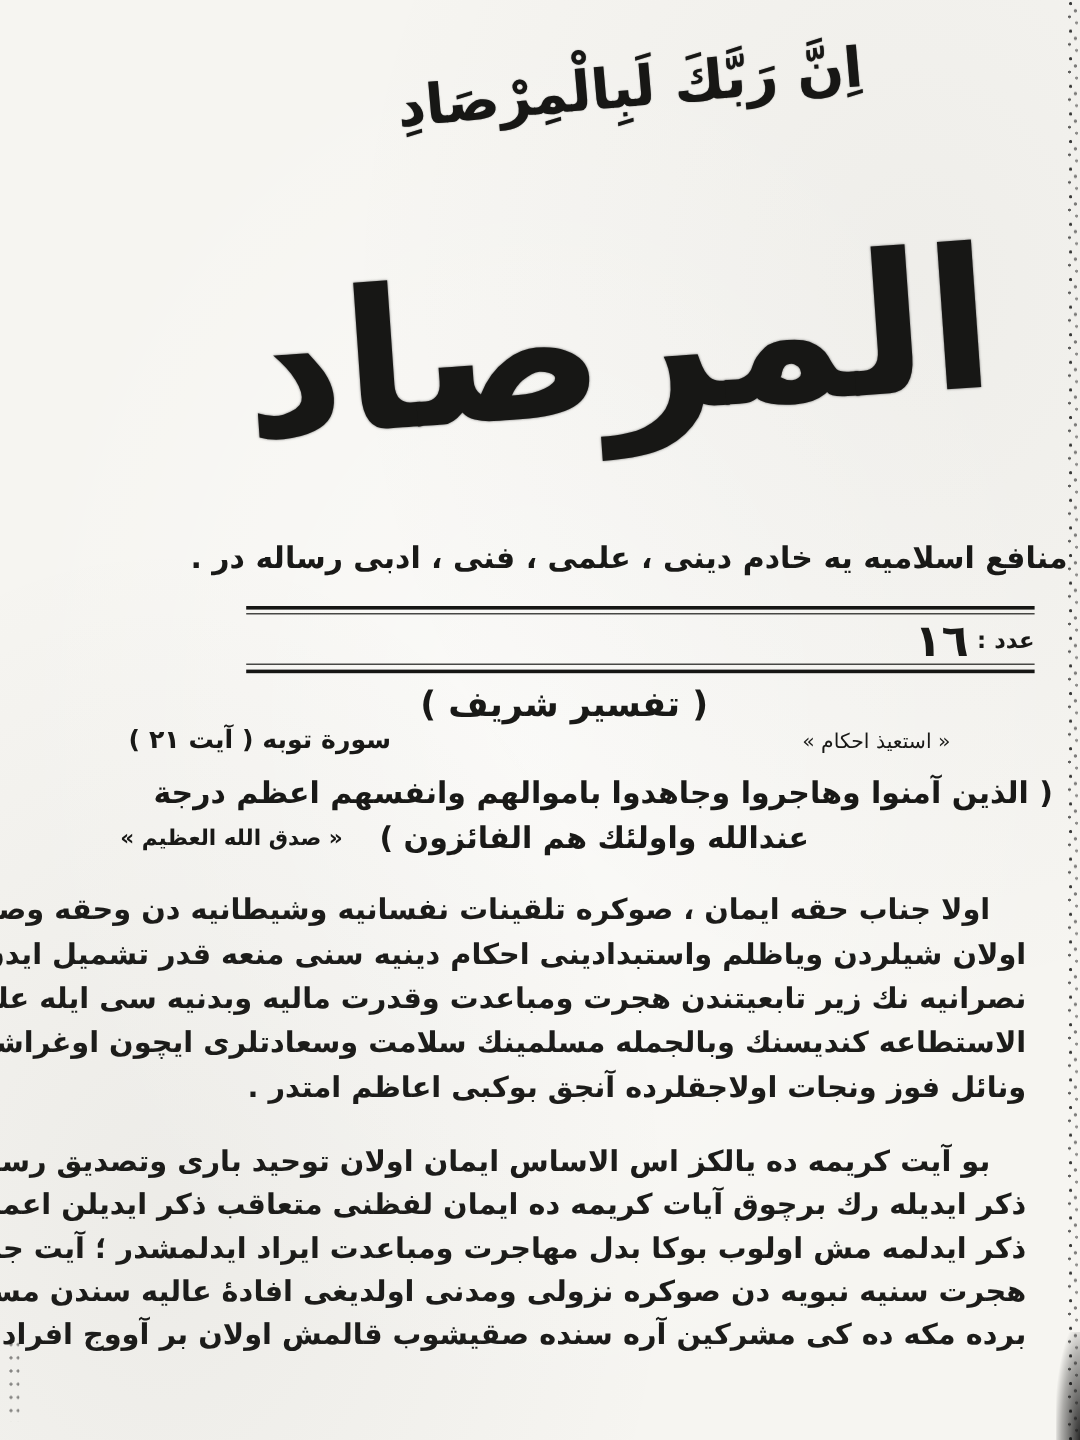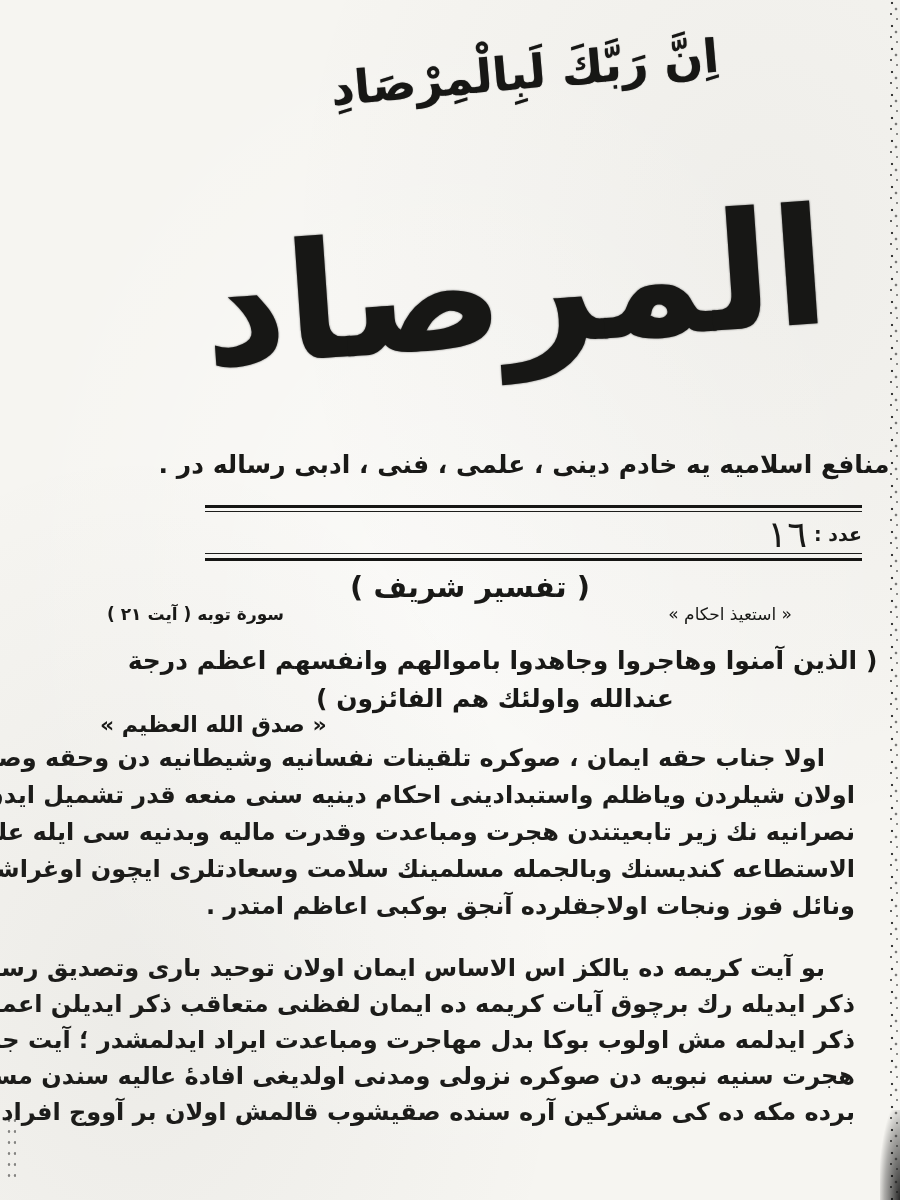--- a/index.html
+++ b/index.html
@@ -36,33 +36,33 @@
   }
   .rule{left:205px;right:38px;}
   .rule-top{top:505px;height:3px;border-top:3px solid #161614;border-bottom:1px solid #1d1d1b;}
   .rule-bottom{top:553px;height:4px;border-top:1px solid #1d1d1b;border-bottom:3px solid #161614;}
   .dateline{
     top:513px;left:205px;right:38px;height:38px;
     display:flex;direction:rtl;justify-content:space-between;align-items:flex-end;
     font-size:19px;font-weight:bold;
   }
   .issue{display:flex;direction:rtl;align-items:center;gap:7px;}
-  .issue-num{font-size:37px;font-weight:normal;line-height:.9;margin-left:40px;}
+  .issue-num{font-size:37px;font-weight:bold;line-height:.9;margin-left:40px;}
   .section-title{top:570px;font-size:29px;font-weight:bold;padding-left:40px;}
   .ref-row{
     top:604px;left:55px;right:38px;
     display:flex;direction:rtl;justify-content:space-between;align-items:baseline;
     padding-right:70px;padding-left:52px;box-sizing:border-box;
   }
   .istiadha{font-size:17px;}
-  .surah{font-size:17px;font-weight:bold;}
+  .surah{font-size:21px;font-weight:bold;}
   .verse{font-weight:bold;font-size:25px;}
   .v1{top:646px;padding-left:105px;}
   .v2{top:684px;padding-left:90px;}
-  .sadaqallah{top:712px;left:100px;font-size:22px;font-weight:bold;}
+  .sadaqallah{top:688px;left:100px;font-size:18px;font-weight:bold;}
   .para{
     left:58px;right:45px;direction:rtl;
     font-size:24px;font-weight:bold;color:#1c1c1a;
   }
   .para1{top:740px;line-height:37px;}
   .para2{top:950px;line-height:36px;}
   .line{text-align:justify;text-align-last:justify;white-space:nowrap;}
   .line.indent{padding-right:30px;}
   .line.short{text-align-last:right;white-space:normal;}
   .edge-noise{

